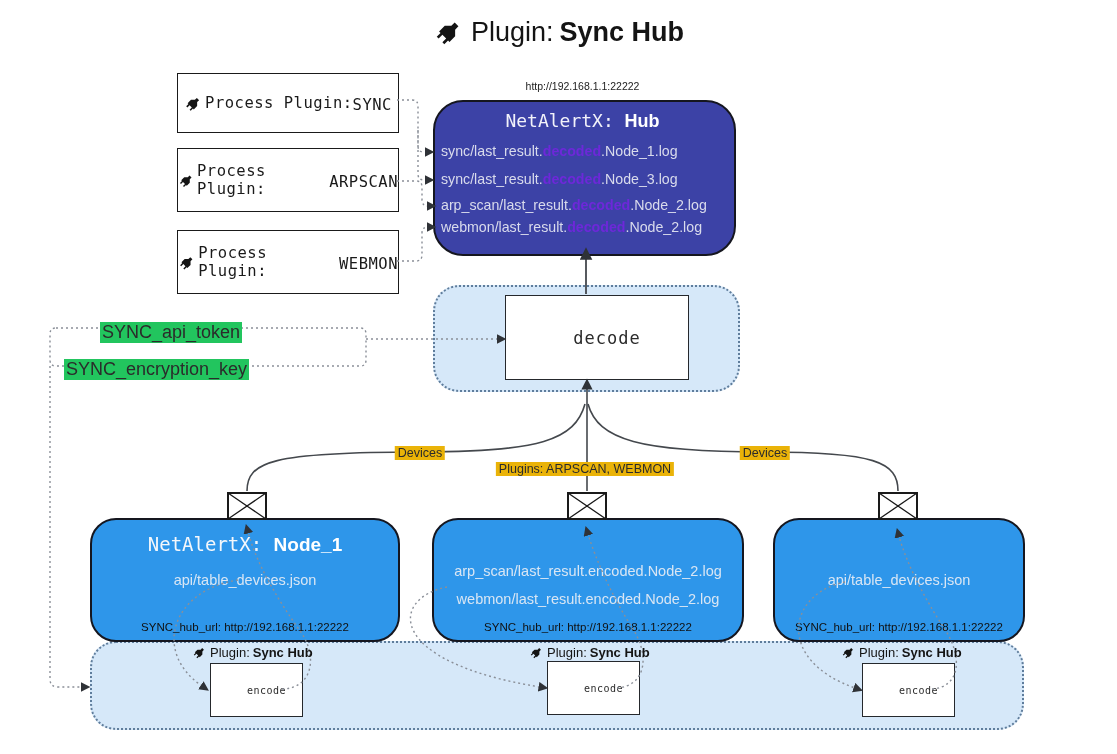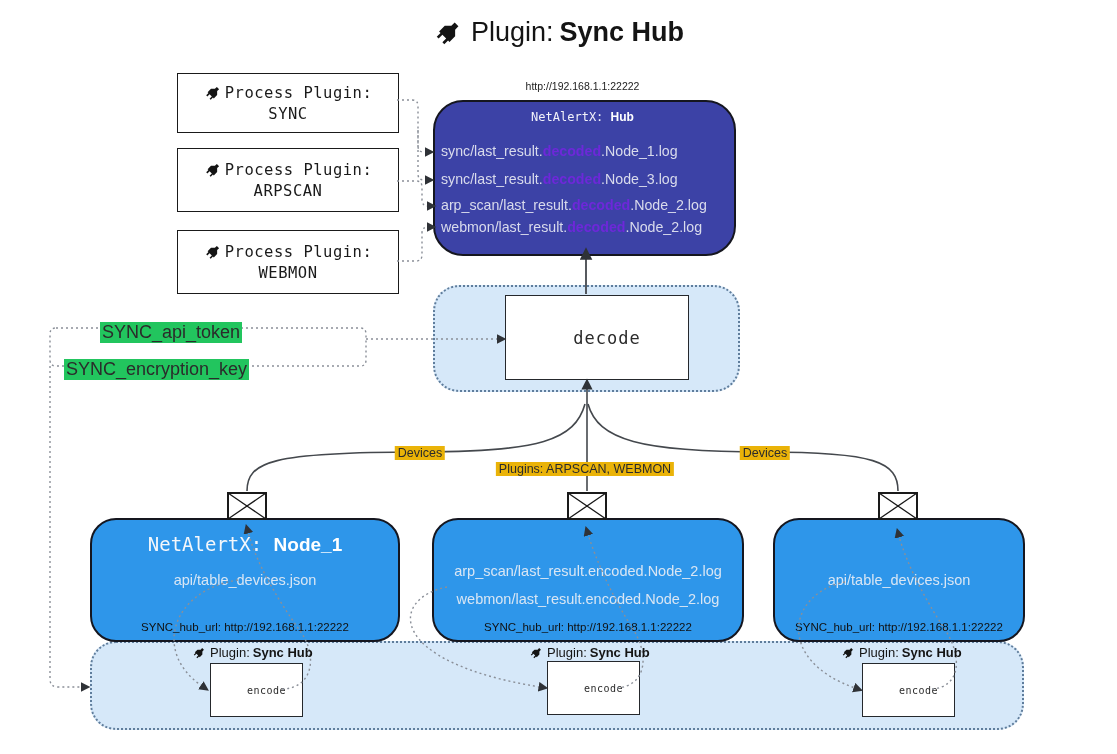--- a/index.html
+++ b/index.html
@@ -14,34 +14,34 @@
   .page-title{
     left:0;top:16px;width:1117px;display:flex;justify-content:center;align-items:center;
     gap:6px;font-size:27px;color:#141414;z-index:3;
   }
   .page-title .plug{width:32px;height:32px;}
   .bold{font-weight:bold;}
 
   
   .proc-box{
     width:220px;background:#ffffff;border:1.6px solid #1a1a1a;z-index:2;
-    display:flex;flex-direction:column;align-items:center;justify-content:center;
+    display:flex;align-items:center;justify-content:center;
     font-size:15.5px;letter-spacing:0.5px;
   }
   .proc-line1{display:flex;align-items:center;gap:2px;}
   .proc-box .plug{width:19px;height:19px;}
   .proc-name{margin-top:3px;}
 
   
   .hub-box{
     left:433px;top:100px;width:299px;height:152px;background:#3c42a6;
     border:2px solid #15161f;border-radius:30px;z-index:2;
   }
   .hub-url{left:433px;top:80px;width:299px;text-align:center;font-size:10.5px;color:#222;z-index:3;}
-  .hub-title{left:433px;top:110px;width:299px;text-align:center;font-size:12px;color:#f2f2fa;z-index:3;}
+  .hub-title{left:433px;top:110px;width:299px;text-align:center;font-size:18px;color:#f2f2fa;z-index:3;}
   .hub-title .name{font-weight:bold;color:#ffffff;font-family:"Liberation Sans",sans-serif;}
   .hub-row{left:441px;width:288px;font-size:14.2px;color:#d9dbec;z-index:3;white-space:nowrap;}
   .hub-row b{color:#6d28d9;}
 
   
   .panel{
     background:#d6e8f9;border:2px dotted #5f7d9c;border-radius:26px;z-index:1;
   }
   .decode-panel{left:433px;top:285px;width:303px;height:103px;}
   .band-panel{left:90px;top:641px;width:930px;height:85px;}

